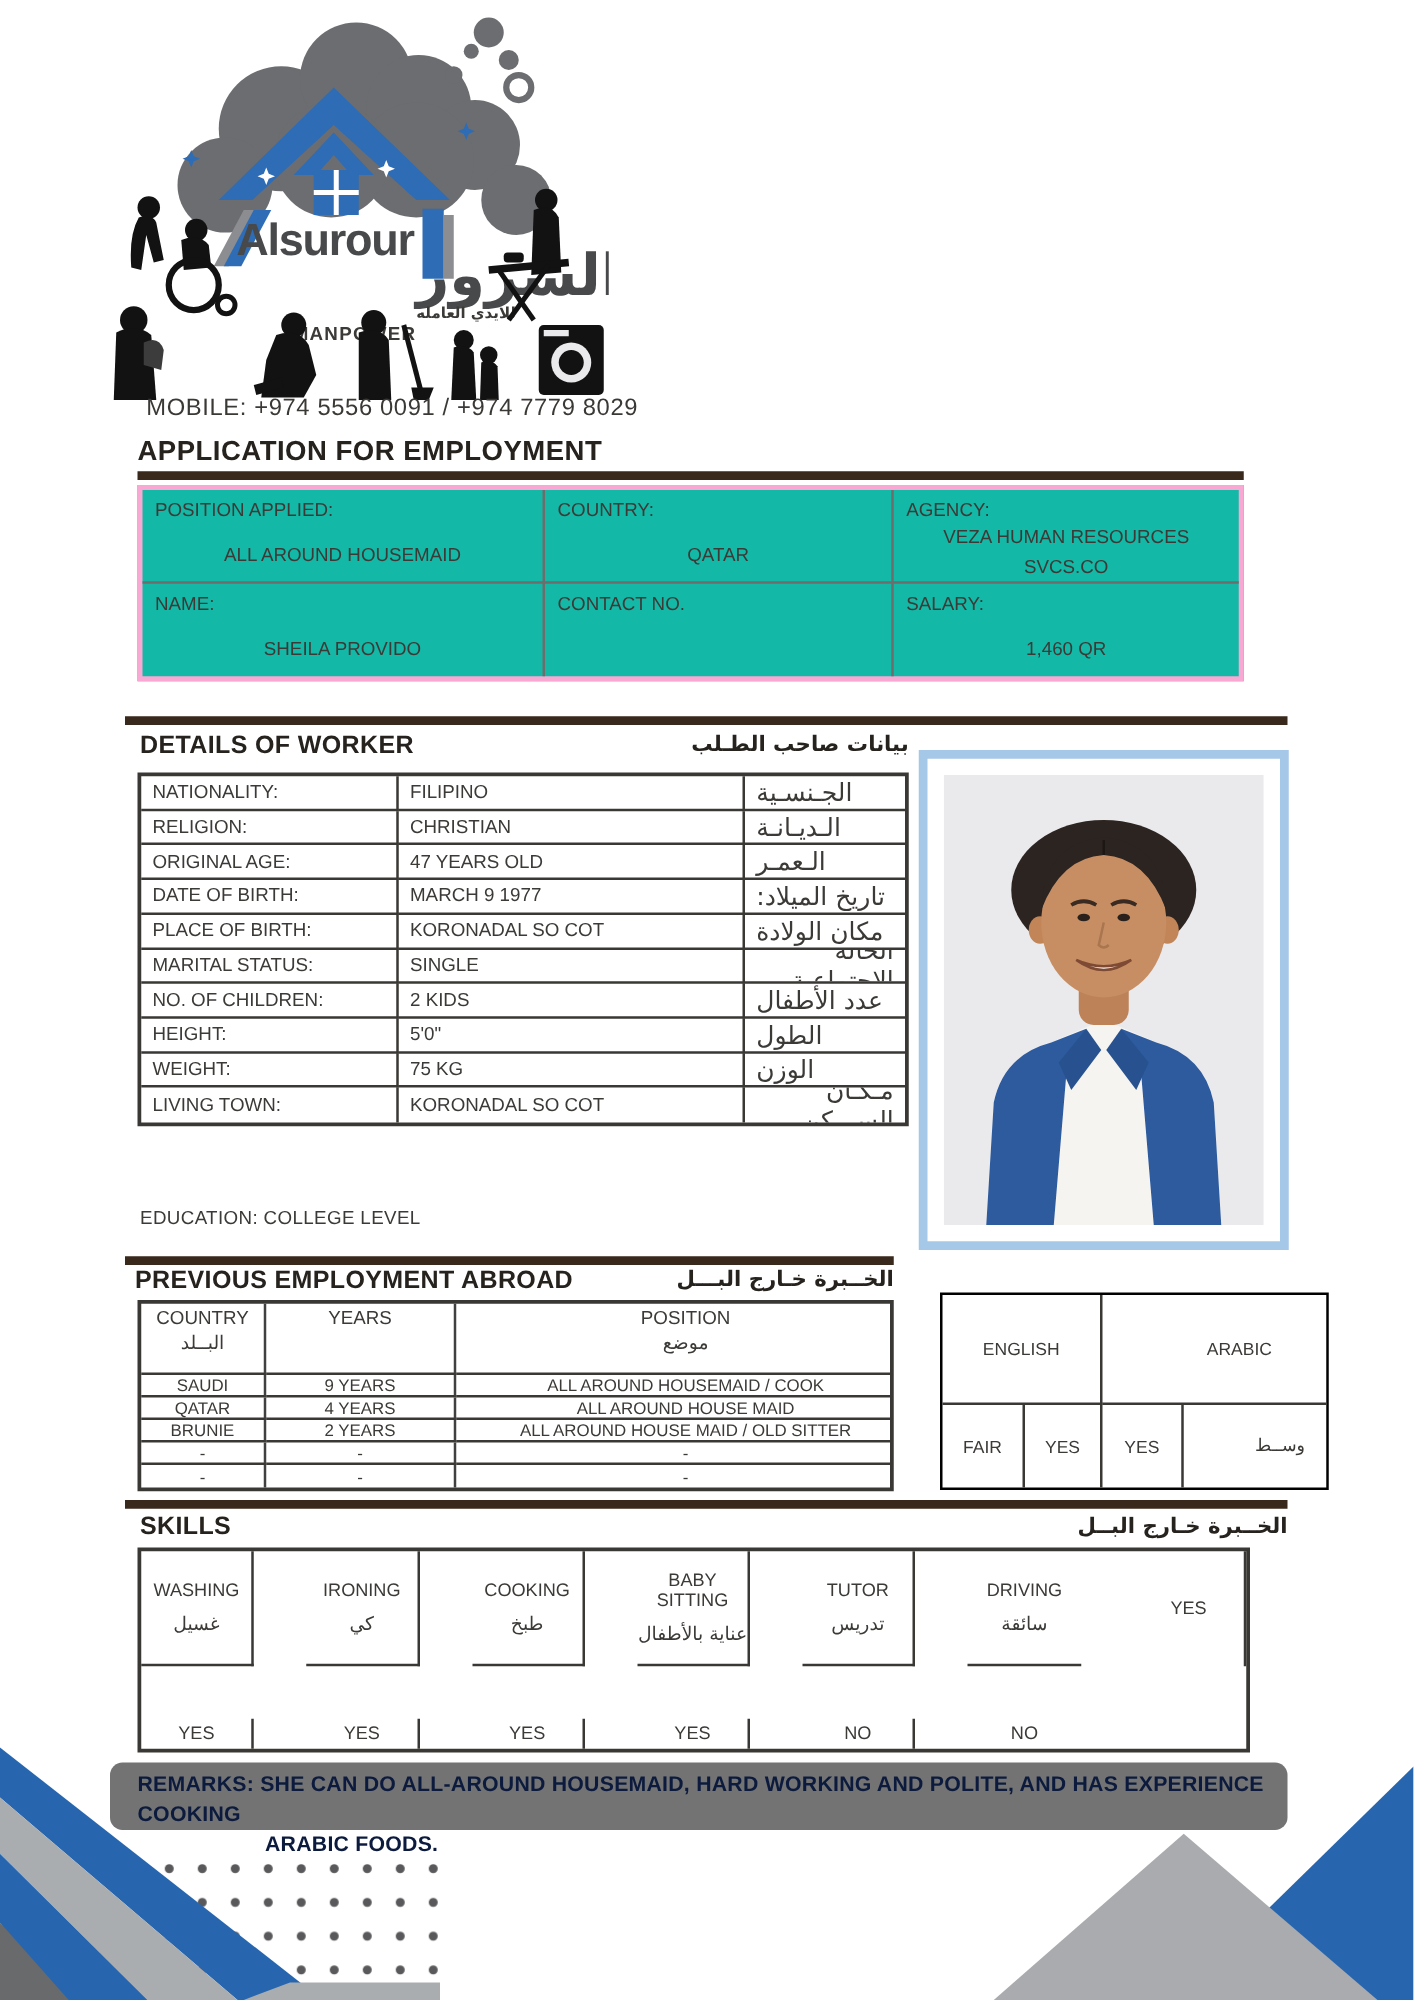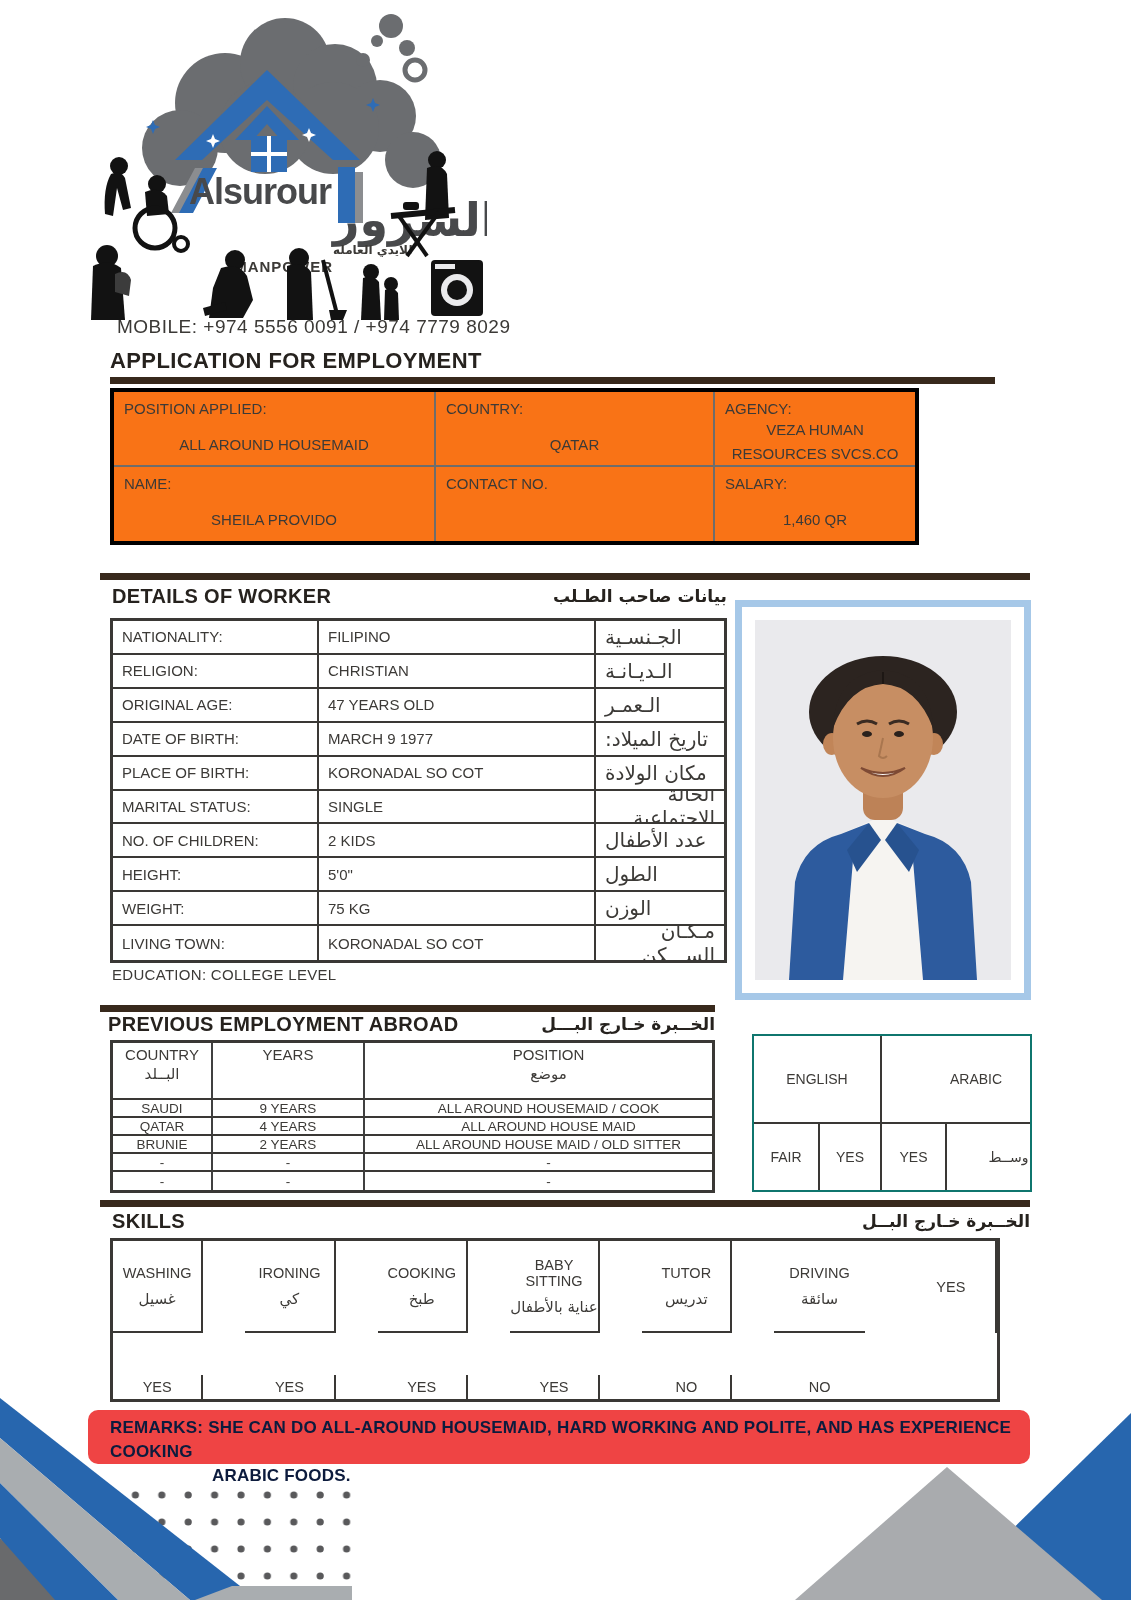--- a/index.html
+++ b/index.html
@@ -7,31 +7,31 @@
         font-family:"Liberation Sans", sans-serif;color:#35322e;}
   .abs{position:absolute;}
   .rule{position:absolute;height:7px;background:#38291c;}
   .sec-title{position:absolute;font-weight:bold;font-size:20px;color:#26221e;letter-spacing:.3px;}
   .sec-title-ar{position:absolute;font-weight:bold;font-size:17px;color:#26221e;direction:rtl;
                 font-family:"DejaVu Sans", sans-serif;text-align:right;}
   .ar{font-family:"DejaVu Sans", sans-serif;direction:rtl;}
   
   .app-title{position:absolute;left:110px;top:348px;font-weight:bold;font-size:22px;color:#26221e;letter-spacing:.4px;}
   .mobile-line{position:absolute;left:117px;top:316px;font-size:19px;color:#3b3936;letter-spacing:.5px;}
-  .app-table{position:absolute;left:110px;top:388px;width:809px;height:157px;display:grid;
+  .app-table{position:absolute;left:110px;top:388px;width:885px;height:157px;display:grid;
              grid-template-columns:322px 279px 1fr;grid-template-rows:1fr 1fr;
-             border:4px solid #000000;box-sizing:border-box;background:#f97316;}
+             border:4px solid #f9a8d4;box-sizing:border-box;background:#14b8a6;}
   .app-cell{position:relative;border-right:2px solid #6e6d6b;border-bottom:2px solid #6e6d6b;padding:8px 10px;}
   .app-cell.last-col{border-right:none;}
   .app-cell.last-row{border-bottom:none;}
   .app-label{font-size:15px;color:#3c3a37;}
   .app-value{position:absolute;left:6px;right:6px;top:44px;text-align:center;font-size:15px;color:#3c3a37;}
   .app-value.tall{top:26px;line-height:1.6;}
   
-  .details-table{position:absolute;left:110px;top:618px;width:617px;height:345px;display:grid;
+  .details-table{position:absolute;left:110px;top:618px;width:617px;height:283px;display:grid;
                  grid-template-rows:repeat(10,1fr);grid-template-columns:206px 277px 1fr;
                  border:3px solid #3a3835;box-sizing:border-box;}
   .d-cell{border-right:2px solid #3a3835;border-bottom:2px solid #3a3835;display:flex;align-items:center;
           padding:0 9px;font-size:15px;color:#3c3a37;overflow:hidden;}
   .d-cell.ar{justify-content:flex-end;font-size:20px;}
   .d-cell.no-r{border-right:none;}
   .d-cell.no-b{border-bottom:none;}
   .education{position:absolute;left:112px;top:966px;font-size:15px;color:#3c3a37;letter-spacing:.3px;}
   
   .photo{position:absolute;left:735px;top:600px;width:296px;height:400px;box-sizing:border-box;
@@ -39,39 +39,39 @@
   
   .prev-table{position:absolute;left:110px;top:1040px;width:605px;height:153px;display:grid;
               grid-template-rows:57px repeat(5,1fr);grid-template-columns:100px 152px 1fr;
               border:3px solid #3a3835;box-sizing:border-box;}
   .p-cell{border-right:2px solid #404040;border-bottom:2px solid #3a3835;display:flex;align-items:center;
           justify-content:center;font-size:13.5px;color:#3c3a37;text-align:center;}
   .p-head{flex-direction:column;justify-content:flex-start;padding-top:3px;font-size:15px;line-height:1.25;}
   .p-cell.no-r{border-right:none;padding-left:20px;}
   .p-cell.no-b{border-bottom:none;}
   
-  .lang-table{position:absolute;left:752px;top:1034px;width:280px;height:158px;display:grid;
+  .lang-table{position:absolute;left:752px;top:1034px;width:311px;height:158px;display:grid;
               grid-template-columns:66px 62px 65px 1fr;grid-template-rows:88px 1fr;
-              border:2px solid #0f766e;box-sizing:border-box;}
+              border:2px solid #000000;box-sizing:border-box;}
   .l-cell{border-right:2px solid #3a3835;border-bottom:2px solid #3a3835;display:flex;align-items:center;
           justify-content:center;font-size:14px;color:#3c3a37;}
   .l-cell.no-r{border-right:none;padding-left:40px;}
   .l-cell.no-b{border-bottom:none;}
   .l-span2{grid-column:span 2;}
   
   .skills-table{position:absolute;left:110px;top:1238px;width:890px;height:164px;display:grid;
                 grid-template-columns:repeat(7,1fr);grid-template-rows:92px 1fr;
                 border:3px solid #3a3835;box-sizing:border-box;gap:42px;}
   .s-cell{border-right:2px solid #3a3835;border-bottom:2px solid #3a3835;display:flex;flex-direction:column;
           align-items:center;justify-content:center;font-size:14.5px;color:#3c3a37;text-align:center;gap:9px;}
   .s-cell .s-ar{font-size:15px;}
   .s-val{border-bottom:none;}
   .s-cell.no-r{border-right:none;}
   
-  .remarks{position:absolute;left:88px;top:1410px;width:942px;height:54px;background:#ef4444;border-radius:10px;
+  .remarks{position:absolute;left:88px;top:1410px;width:942px;height:54px;background:#737373;border-radius:10px;
            color:#0c1b3d;font-weight:bold;font-size:17px;line-height:24px;padding:6px 0 0 22px;box-sizing:border-box;
            letter-spacing:.2px;}
   .remarks .line2{margin-left:102px;}
 </style>
 </head>
 <body>
 
 <div class="page">
 
   <svg class="abs" style="left:85px;top:8px;" width="402" height="312" viewBox="0 0 402 312">

